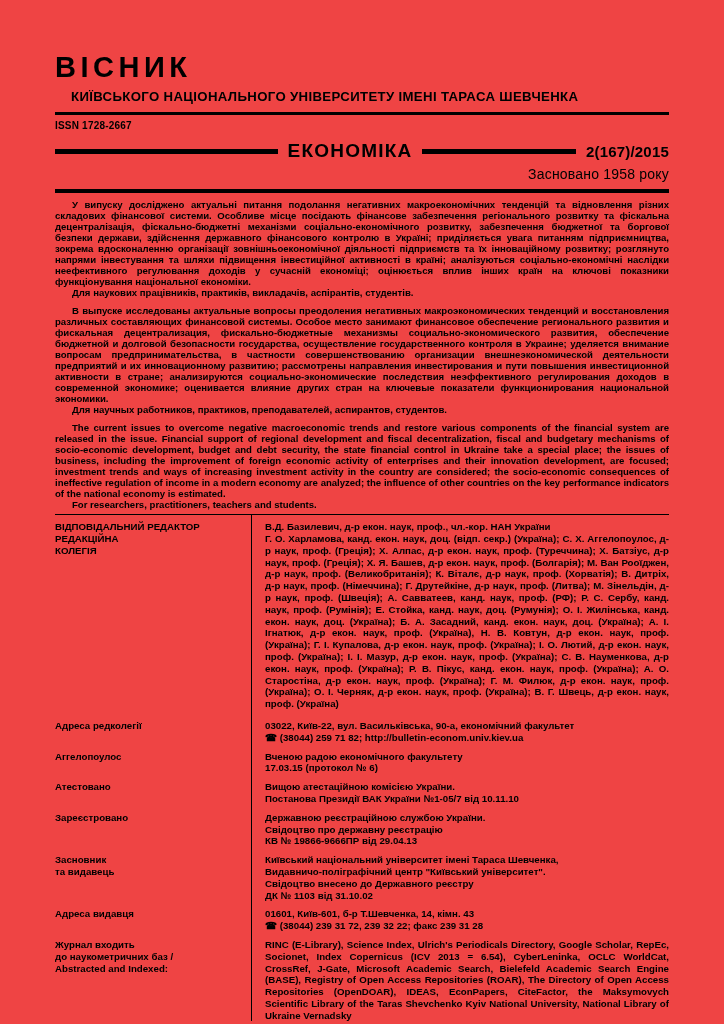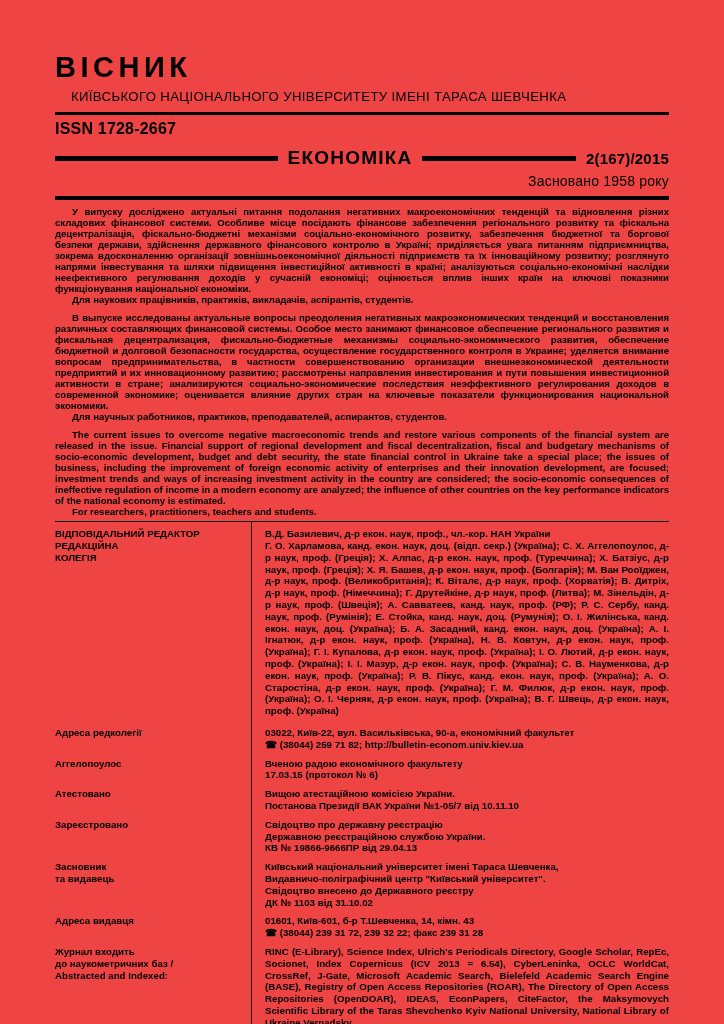--- a/index.html
+++ b/index.html
@@ -29,35 +29,35 @@
   }
   .journal-title {
     font-size: 29px;
     font-weight: bold;
     letter-spacing: 4.5px;
     line-height: 1.05;
     margin: 0;
   }
   .journal-subtitle {
     font-size: 13.2px;
-    font-weight: normal;
+    font-weight: bold;
     letter-spacing: 0.35px;
     line-height: 1.2;
     margin: 7px 0 0 0;
     white-space: nowrap;
     padding-left: 16px;
   }
   .rule-thick {
     border: none;
     border-top: 3px solid #000;
     margin: 7px 0 0 0;
     height: 0;
   }
   .issn {
-    font-size: 16px;
+    font-size: 10px;
     font-weight: bold;
     letter-spacing: 0.2px;
     margin: 5px 0 0 0;
   }
 
   
   .titlebar {
     display: flex;
     align-items: center;
     margin-top: 9px;
@@ -244,22 +244,22 @@
         <div>Вищою атестаційною комісією України.</div>
         <div>Постанова Президії ВАК України №1-05/7 від 10.11.10</div>
       </div>
     </div>
 
     <div class="gap-sm"></div>
 
     <div class="imprint-row">
       <div class="im-label">Зареєстровано</div>
       <div class="im-value">
+        <div>Державною реєстраційною службою України.</div>
         <div>Свідоцтво про державну реєстрацію</div>
-        <div>Державною реєстраційною службою України.</div>
         <div>КВ № 19866-9666ПР від 29.04.13</div>
       </div>
     </div>
 
     <div class="gap-sm"></div>
 
     <div class="imprint-row">
       <div class="im-label">
         <div>Засновник</div>
         <div>та видавець</div>

